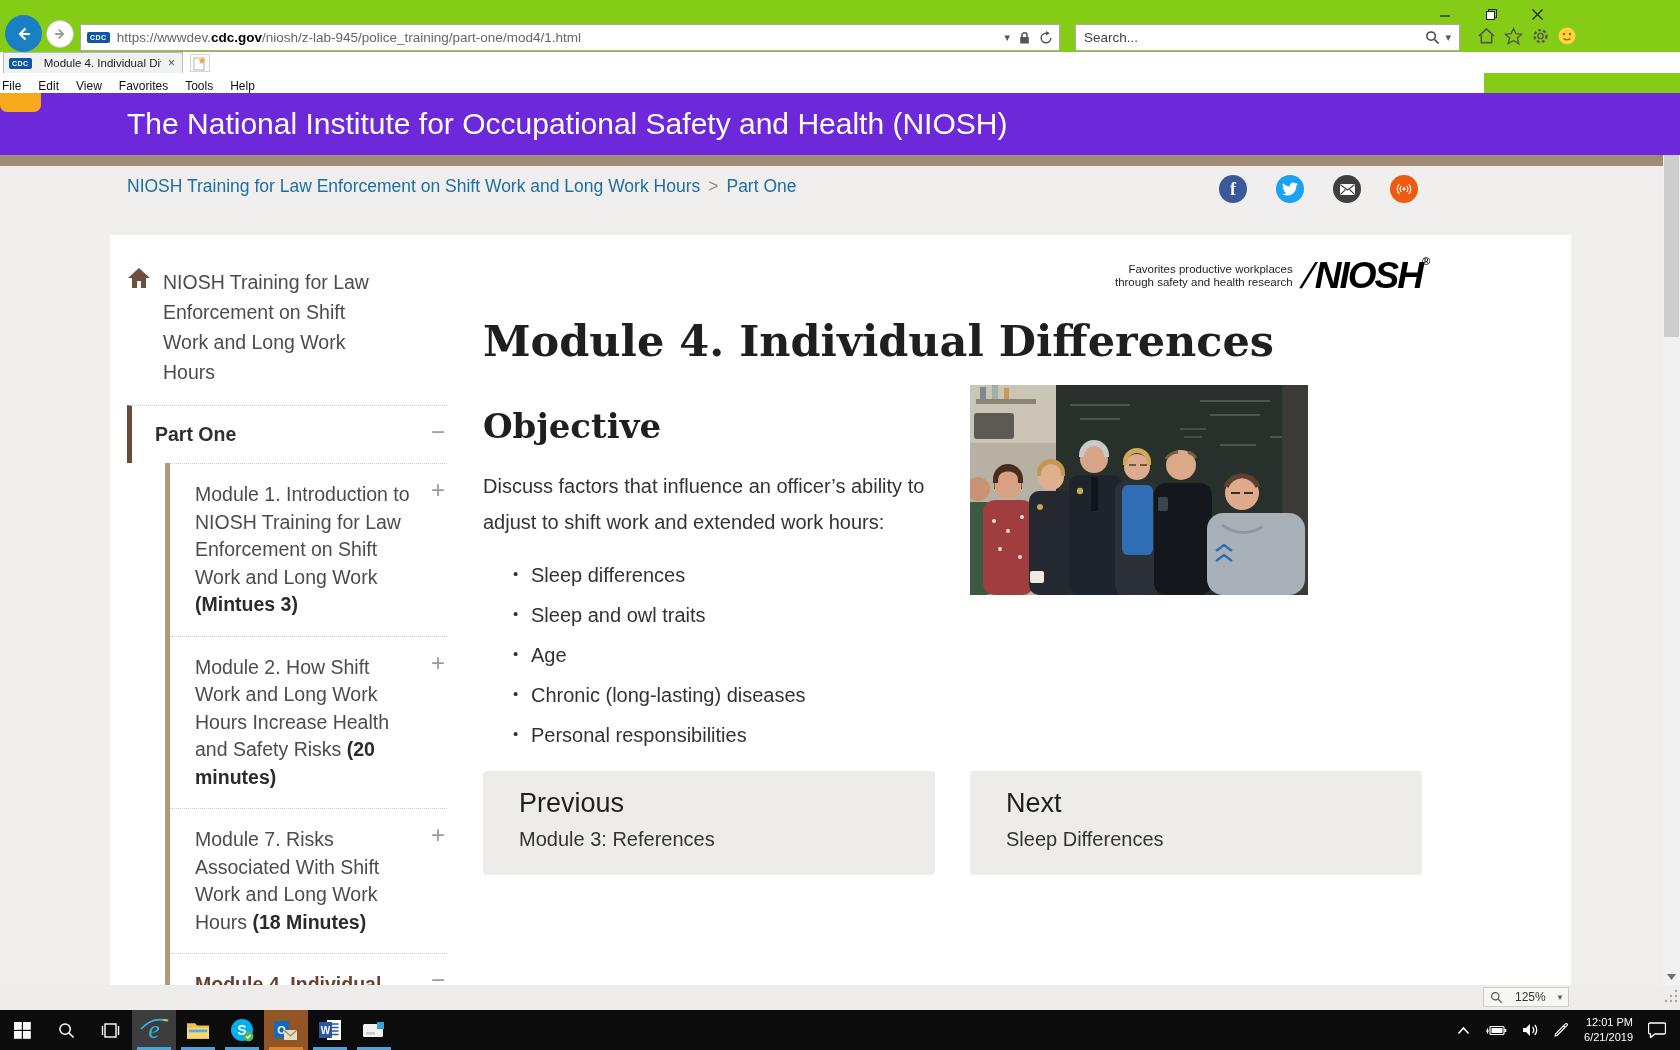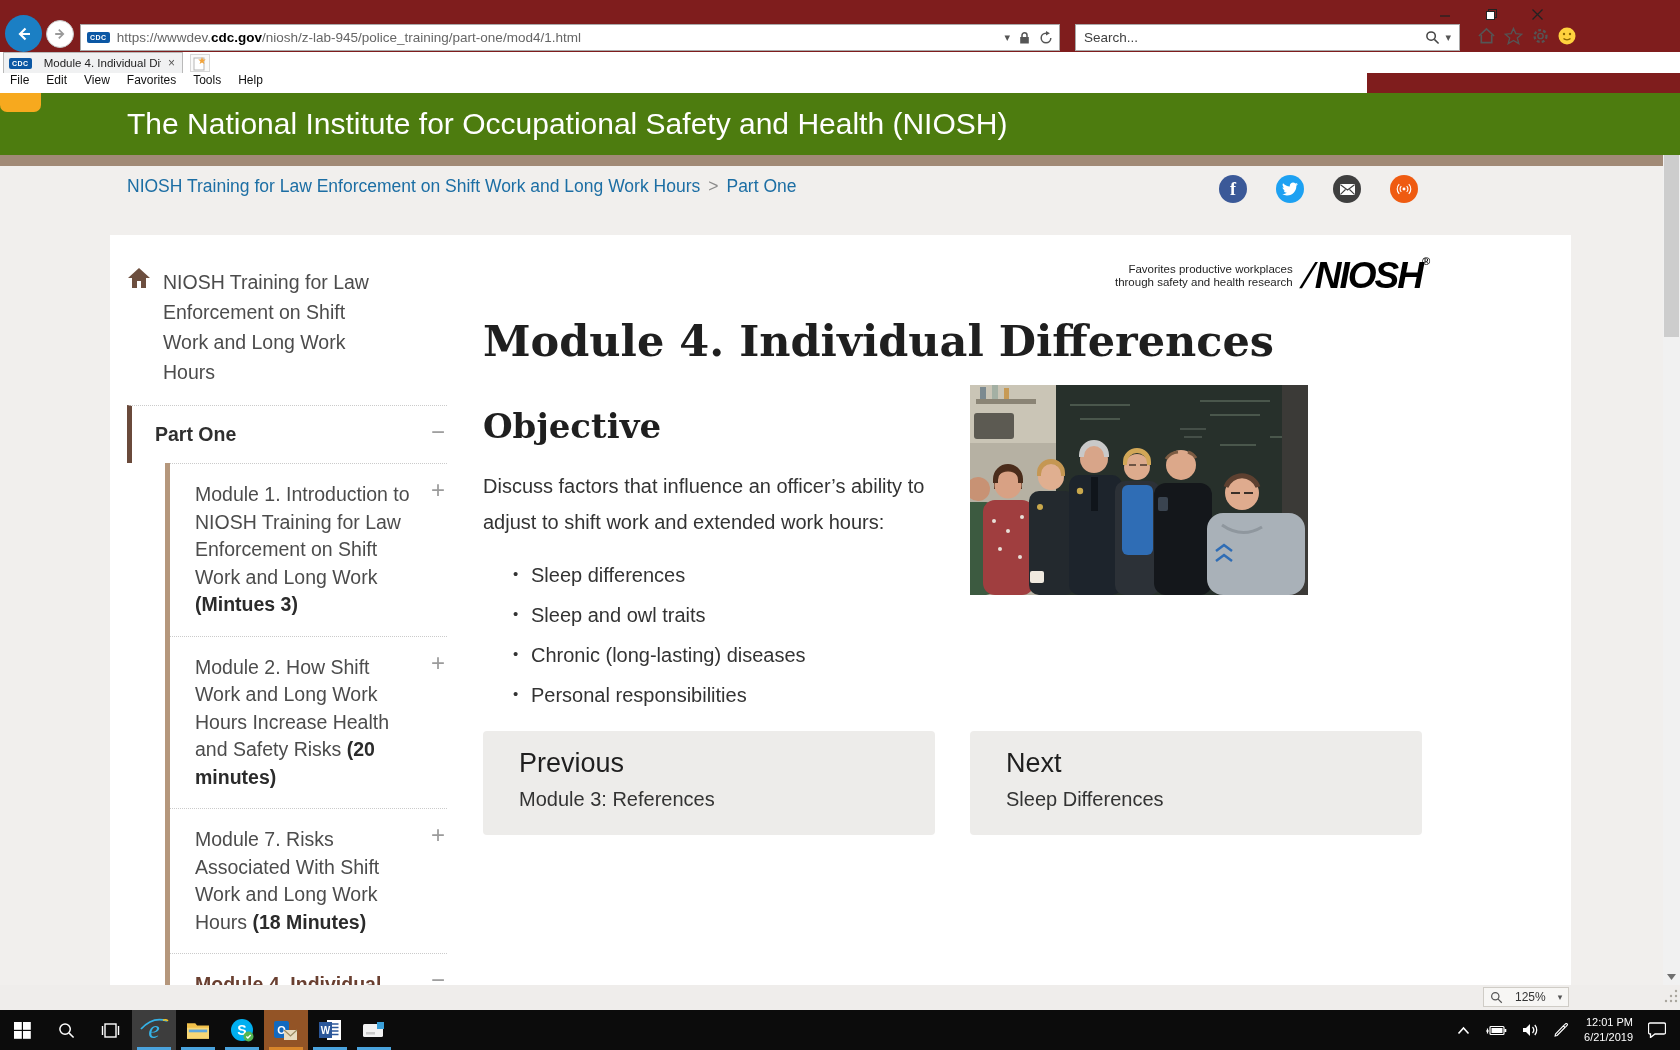--- a/index.html
+++ b/index.html
@@ -1,44 +1,44 @@
 <!DOCTYPE html>
 <html><head>
 <meta charset="utf-8">
 <style>
   * { margin:0; padding:0; box-sizing:border-box; }
   html,body { width:1680px; height:1050px; overflow:hidden; font-family:"Liberation Sans",sans-serif; background:#fff; }
   .screen { position:relative; width:1680px; height:1050px; }
 
   
-  .chrome { position:absolute; top:0; left:0; width:1680px; height:93px; background:#7f1d1d; z-index:5; }
+  .chrome { position:absolute; top:0; left:0; width:1680px; height:93px; background:#84cc16; z-index:5; }
   .back-btn { position:absolute; left:5px; top:15px; width:37px; height:37px; border-radius:50%; background:#1b7fc4; display:flex; align-items:center; justify-content:center; }
   .fwd-btn { position:absolute; left:46px; top:20px; width:28px; height:28px; border-radius:50%; background:#fff; border:1px solid #c7c7c7; display:flex; align-items:center; justify-content:center; }
   .url-bar { position:absolute; left:80px; top:24px; width:980px; height:27px; border:1px solid #a9a9a9; background:#fff; display:flex; align-items:center; padding:0 6px; }
   .favicon { background:#0b57a4; color:#fff; font-size:7px; font-weight:bold; padding:2px 3px; border-radius:2px; margin-right:7px; letter-spacing:.5px; }
   .url { font-size:13.5px; color:#666; white-space:nowrap; overflow:hidden; flex:1; }
   .url b { color:#000; }
   .urlbar-ctrls { display:flex; align-items:center; gap:9px; color:#555; font-size:11px; }
   .search-box { position:absolute; left:1075px; top:24px; width:385px; height:27px; border:1px solid #a9a9a9; background:#fff; display:flex; align-items:center; padding:0 8px; }
   .search-box input { border:none; outline:none; flex:1; font-size:13.5px; font-family:"Liberation Sans",sans-serif; color:#333; }
   .search-box input::placeholder { color:#3f3f3f; }
   .chrome-icons { position:absolute; top:27px; left:1477px; display:flex; gap:8px; align-items:center; }
   .win-btns { position:absolute; top:4px; left:1435px; display:flex; gap:26px; align-items:center; }
   .win-btn { width:20px; height:20px; display:flex; align-items:center; justify-content:center; color:#222; font-size:15px; }
   .tab-row { position:absolute; top:52px; left:0; width:1680px; height:21px; background:#fff; }
   .tab { position:absolute; left:3px; top:0; width:180px; height:21px; background:#f0f1f2; border:1px solid #b9b9b9; border-bottom:none; display:flex; align-items:center; padding:0 5px; gap:5px; }
   .tab-title { font-size:11.5px; color:#222; white-space:nowrap; overflow:hidden; flex:1; }
   .tab-close { color:#555; font-size:12px; padding:0 2px; }
   .new-tab { position:absolute; left:190px; top:2px; width:20px; height:18px; background:#fafafa; border:1px solid #d7d7d7; display:flex; align-items:center; justify-content:center; }
-  .menu-row { position:absolute; top:73px; left:0; width:1367px; height:20px; background:#fff; display:flex; gap:17px; padding-left:10px; align-items:flex-start; }
+  .menu-row { position:absolute; top:73px; left:0; width:1484px; height:20px; background:#fff; display:flex; gap:17px; padding-left:2px; align-items:flex-end; }
   .menu-item { font-size:12px; color:#111; }
 
   
   .orange-tab { position:absolute; left:0; top:93px; width:41px; height:19px; background:#f7a91e; border-radius:0 0 7px 7px; z-index:4; }
-  .banner { position:absolute; left:0; top:93px; width:1680px; height:62px; background:#4d7c0f; z-index:3; }
+  .banner { position:absolute; left:0; top:93px; width:1680px; height:62px; background:#6d28d9; z-index:3; }
   .banner-title { position:absolute; left:127px; top:0; line-height:62px; color:#fff; font-size:30px; font-weight:400; }
   .banner-strip { position:absolute; left:0; top:155px; width:1680px; height:11px; background:#a18a76; }
 
   
   .page { position:absolute; left:0; top:166px; width:1663px; height:819px; background:#f1efed; }
   .breadcrumb { position:absolute; left:127px; top:10px; font-size:17.5px; }
   .breadcrumb a { color:#1c6ea4; text-decoration:none; }
   .crumb-sep { color:#8a8a8a; margin:0 8px; }
   .social { position:absolute; top:9px; left:1219px; display:flex; gap:29px; }
   .soc { width:28px; height:28px; border-radius:50%; display:flex; align-items:center; justify-content:center; color:#fff; }
@@ -327,20 +327,21 @@
             <path d="M246 166 l8 -6 l8 6 m-16 10 l8 -6 l8 6" stroke="#2f6db5" stroke-width="2.5" fill="none"></path>
             <rect x="60" y="186" width="14" height="12" rx="2" fill="#efe9df"></rect>
           </svg>
         </div>
 
         <h2 class="section-heading">Objective</h2>
         <p class="intro">Discuss factors that influence an officer’s ability to adjust to shift work and extended work hours:</p>
         <ul class="bullets">
           <li>Sleep differences</li>
           <li>Sleep and owl traits</li>
+          <li>Age</li>
           <li>Chronic (long-lasting) diseases</li>
           <li>Personal responsibilities</li>
         </ul>
 
         <div class="pager">
           <div class="pager-box">
             <div class="pager-label">Previous</div>
             <div class="pager-target">Module 3: References</div>
           </div>
           <div class="pager-box">

